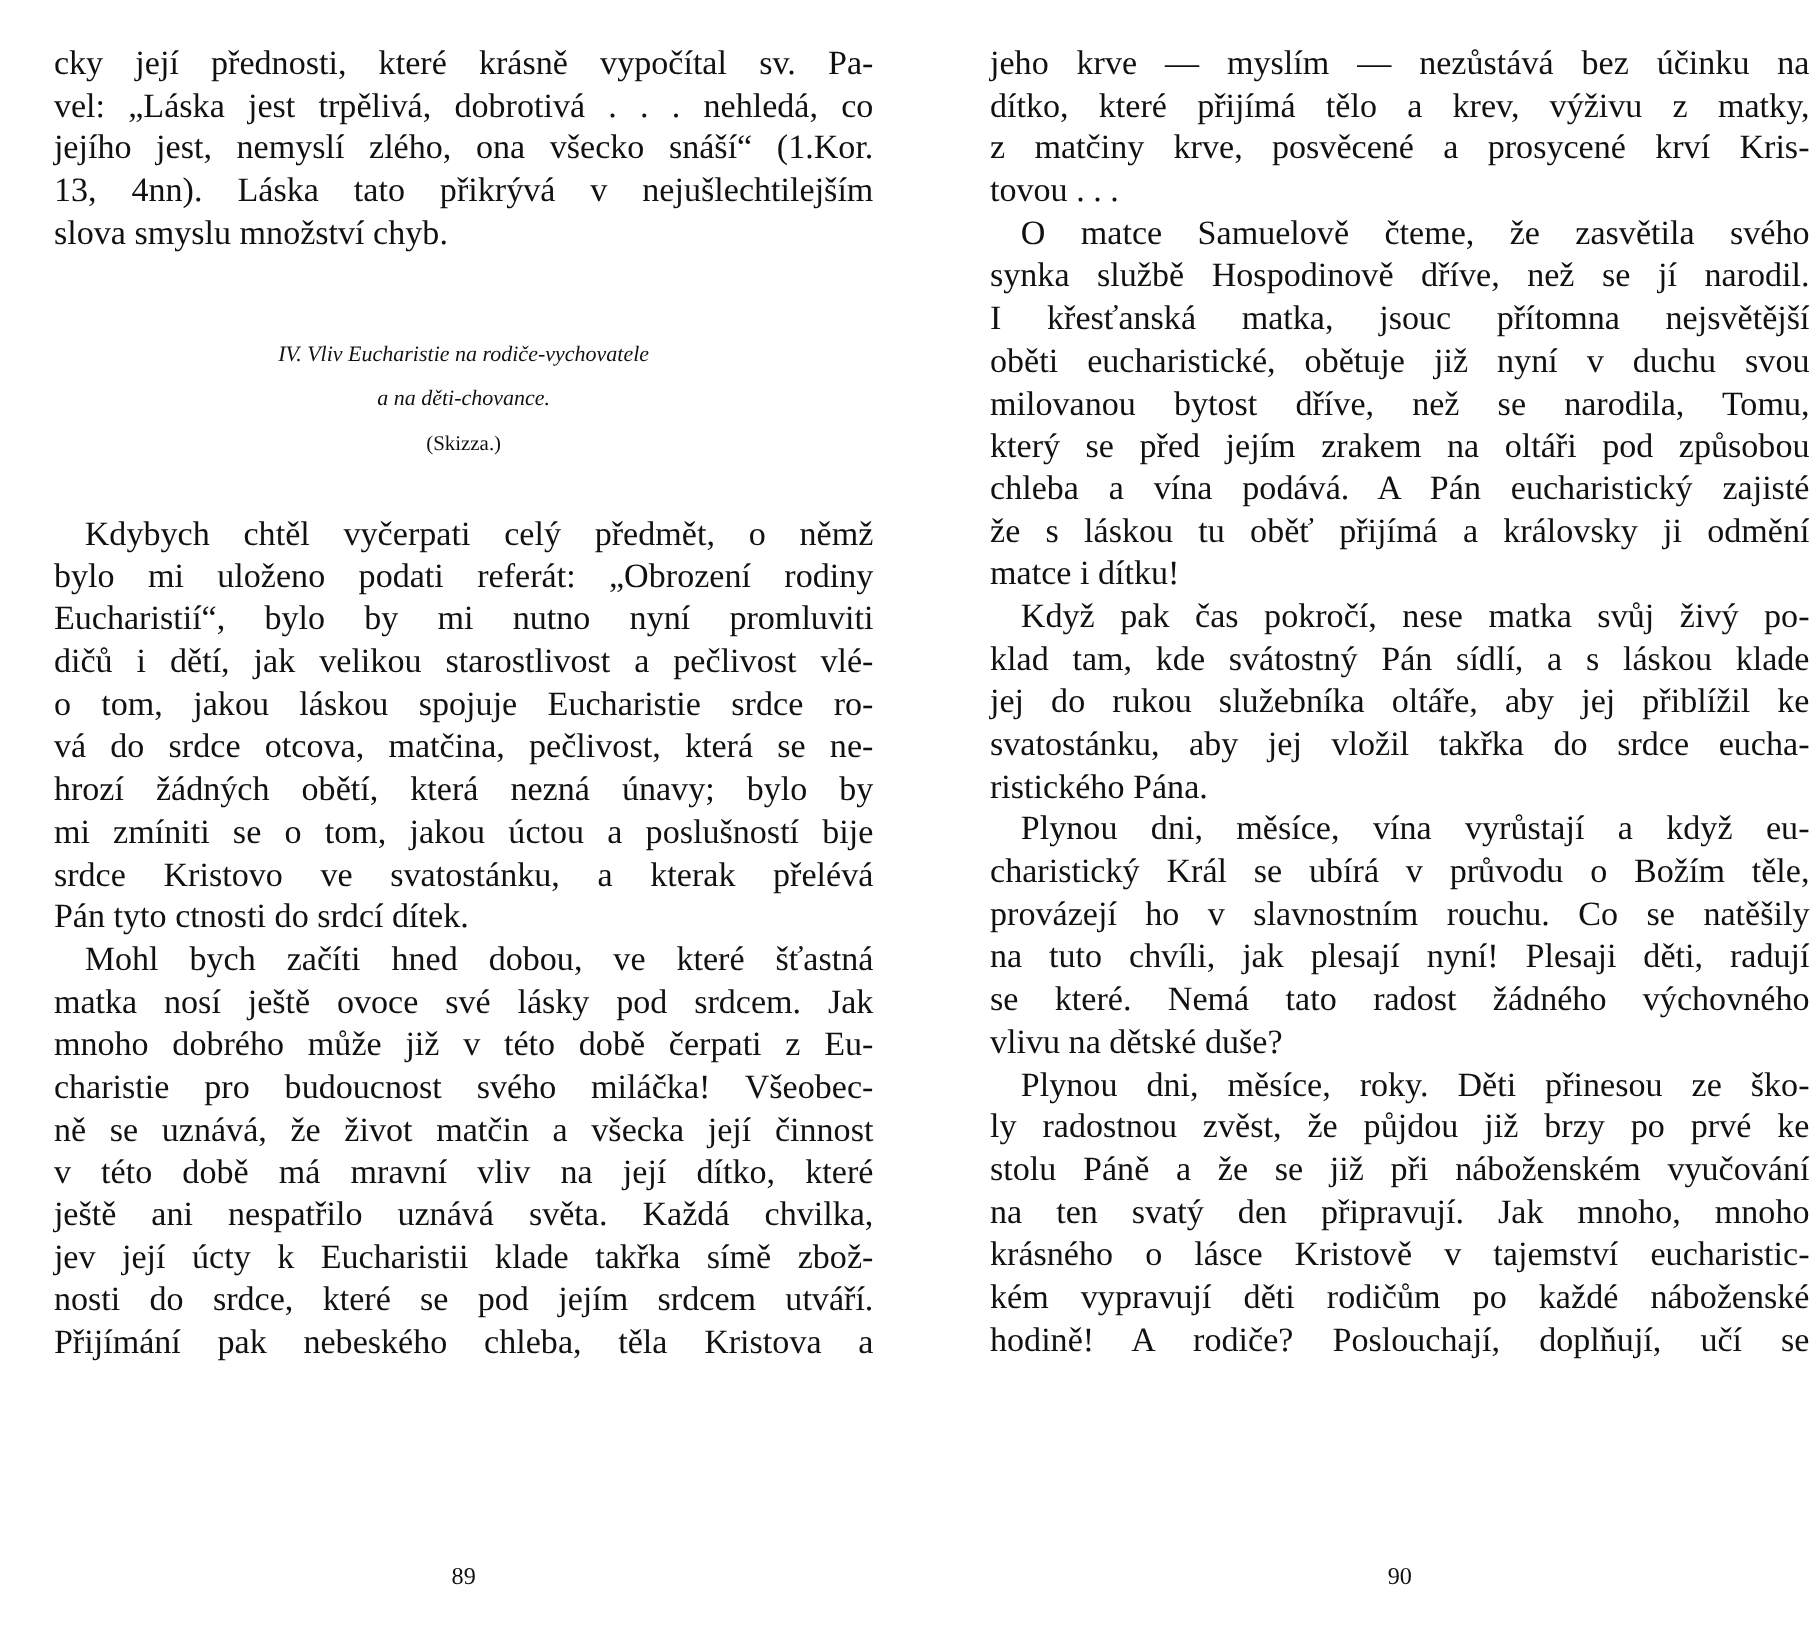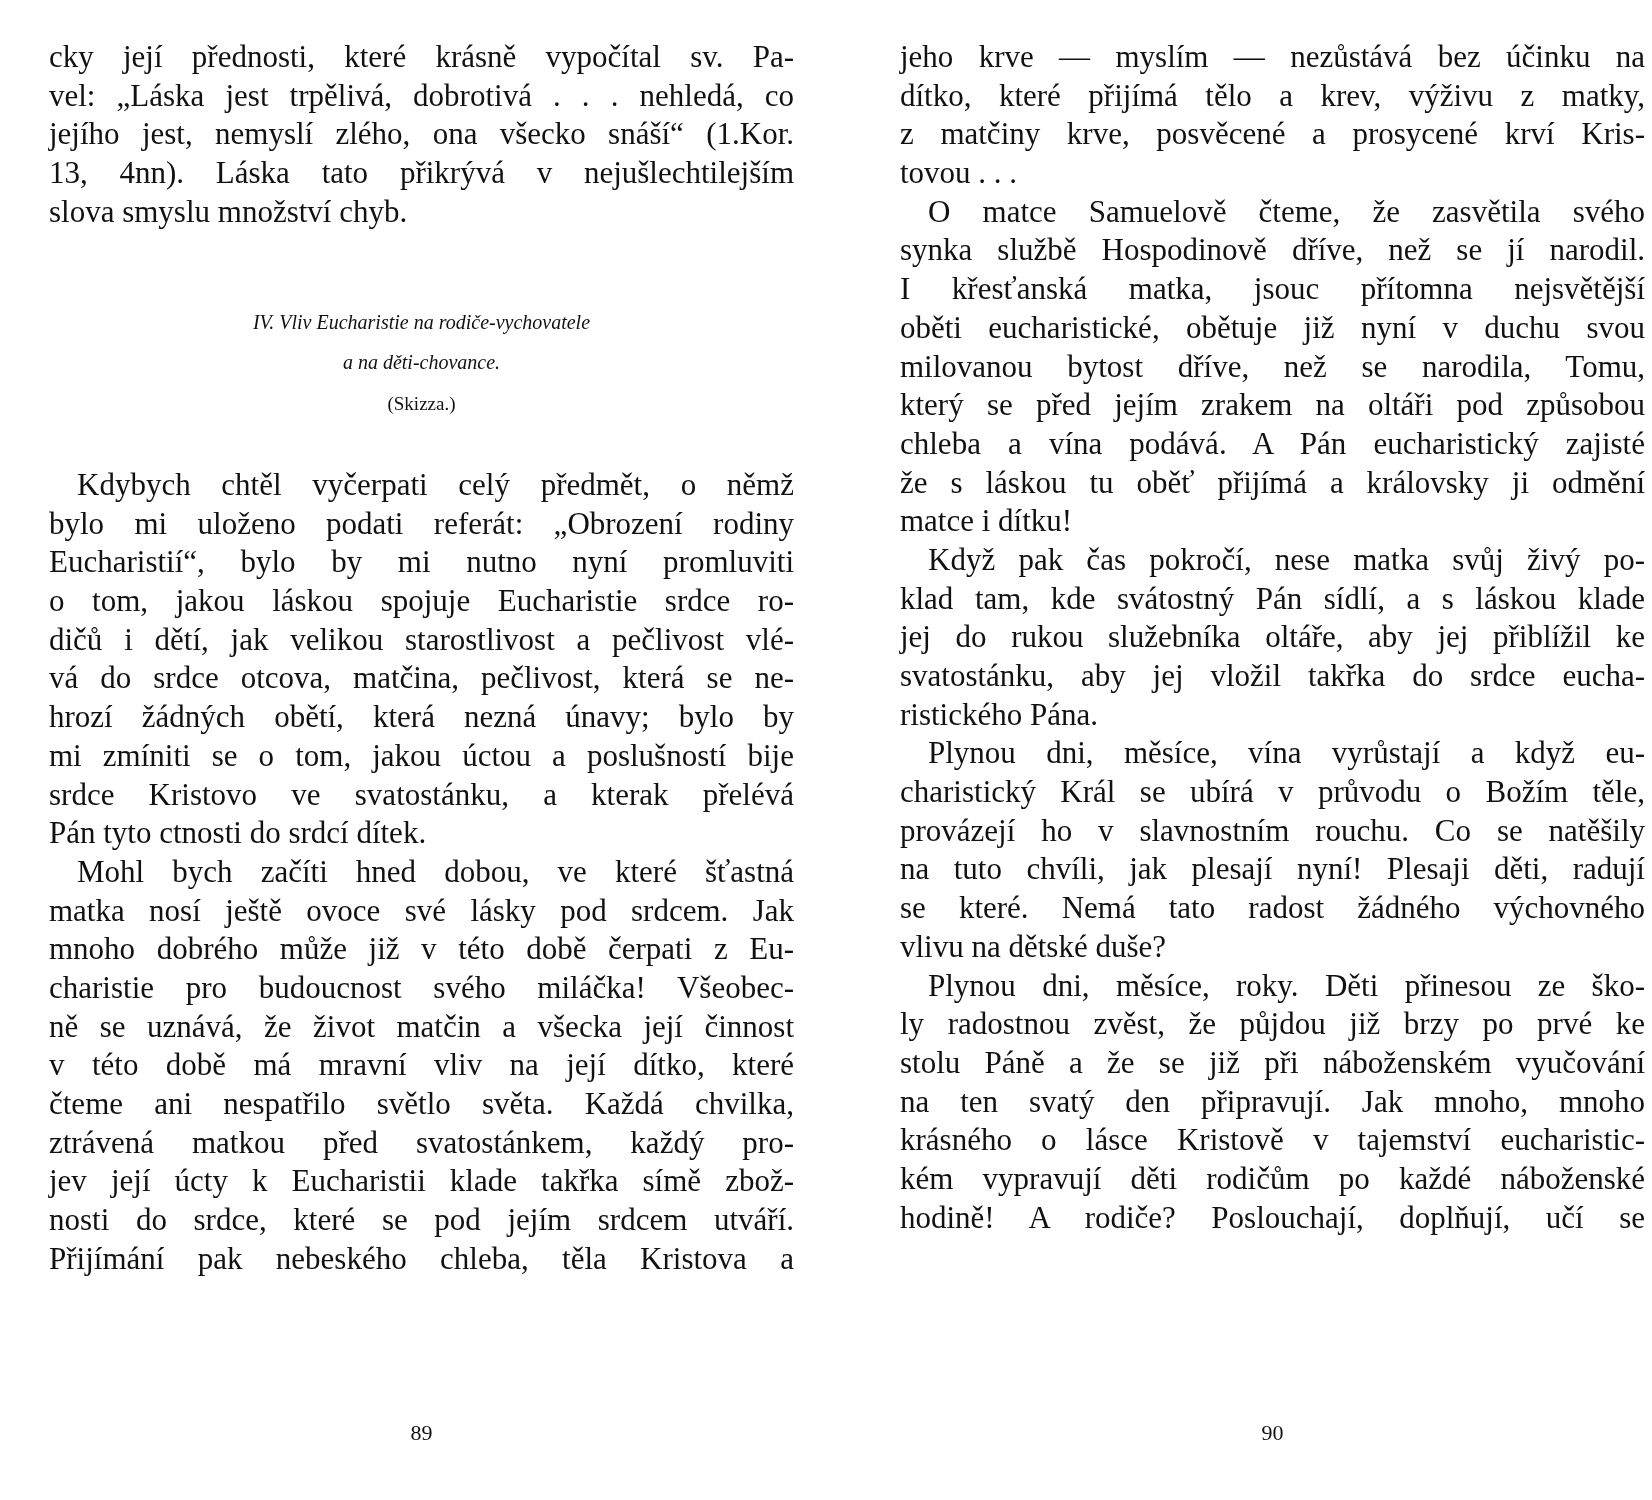--- a/index.html
+++ b/index.html
@@ -87,35 +87,34 @@
   <div class="heading" style="top:302px;">
     <span class="h-line">IV. Vliv Eucharistie na rodiče-vychovatele</span>
     <span class="h-line">a na děti-chovance.</span>
     <span class="sub">(Skizza.)</span>
   </div>
 
   <div class="lines" style="top:466px;">
     <span class="line indent">Kdybych chtěl vyčerpati celý předmět, o němž</span>
     <span class="line">bylo mi uloženo podati referát: „Obrození rodiny</span>
     <span class="line">Eucharistií“, bylo by mi nutno nyní promluviti</span>
+    <span class="line">dičů i dětí, jak velikou starostlivost a pečlivost vlé-</span>
     <span class="line">o tom, jakou láskou spojuje Eucharistie srdce ro-</span>
-    <span class="line">dičů i dětí, jak velikou starostlivost a pečlivost vlé-</span>
     <span class="line">vá do srdce otcova, matčina, pečlivost, která se ne-</span>
     <span class="line">hrozí žádných obětí, která nezná únavy; bylo by</span>
     <span class="line">mi zmíniti se o tom, jakou úctou a poslušností bije</span>
     <span class="line">srdce Kristovo ve svatostánku, a kterak přelévá</span>
     <span class="line last">Pán tyto ctnosti do srdcí dítek.</span>
     <span class="line indent">Mohl bych začíti hned dobou, ve které šťastná</span>
     <span class="line">matka nosí ještě ovoce své lásky pod srdcem. Jak</span>
     <span class="line">mnoho dobrého může již v této době čerpati z Eu-</span>
     <span class="line">charistie pro budoucnost svého miláčka! Všeobec-</span>
     <span class="line">ně se uznává, že život matčin a všecka její činnost</span>
     <span class="line">v této době má mravní vliv na její dítko, které</span>
-    <span class="line">čteme ani nespatřilo světlo světa. Každá chvilka,</span>
-    <span class="line">ztrávená matkou před svatostánkem, každý pro-</span>
+    <span class="line">ještě ani nespatřilo uznává světa. Každá chvilka,</span>
     <span class="line">jev její úcty k Eucharistii klade takřka símě zbož-</span>
     <span class="line">nosti do srdce, které se pod jejím srdcem utváří.</span>
     <span class="line">Přijímání pak nebeského chleba, těla Kristova a</span>
   </div>
 
   <div class="page-number">89</div>
 </div>
 
 <div class="page right">
   <div class="lines" style="top:38px;">

